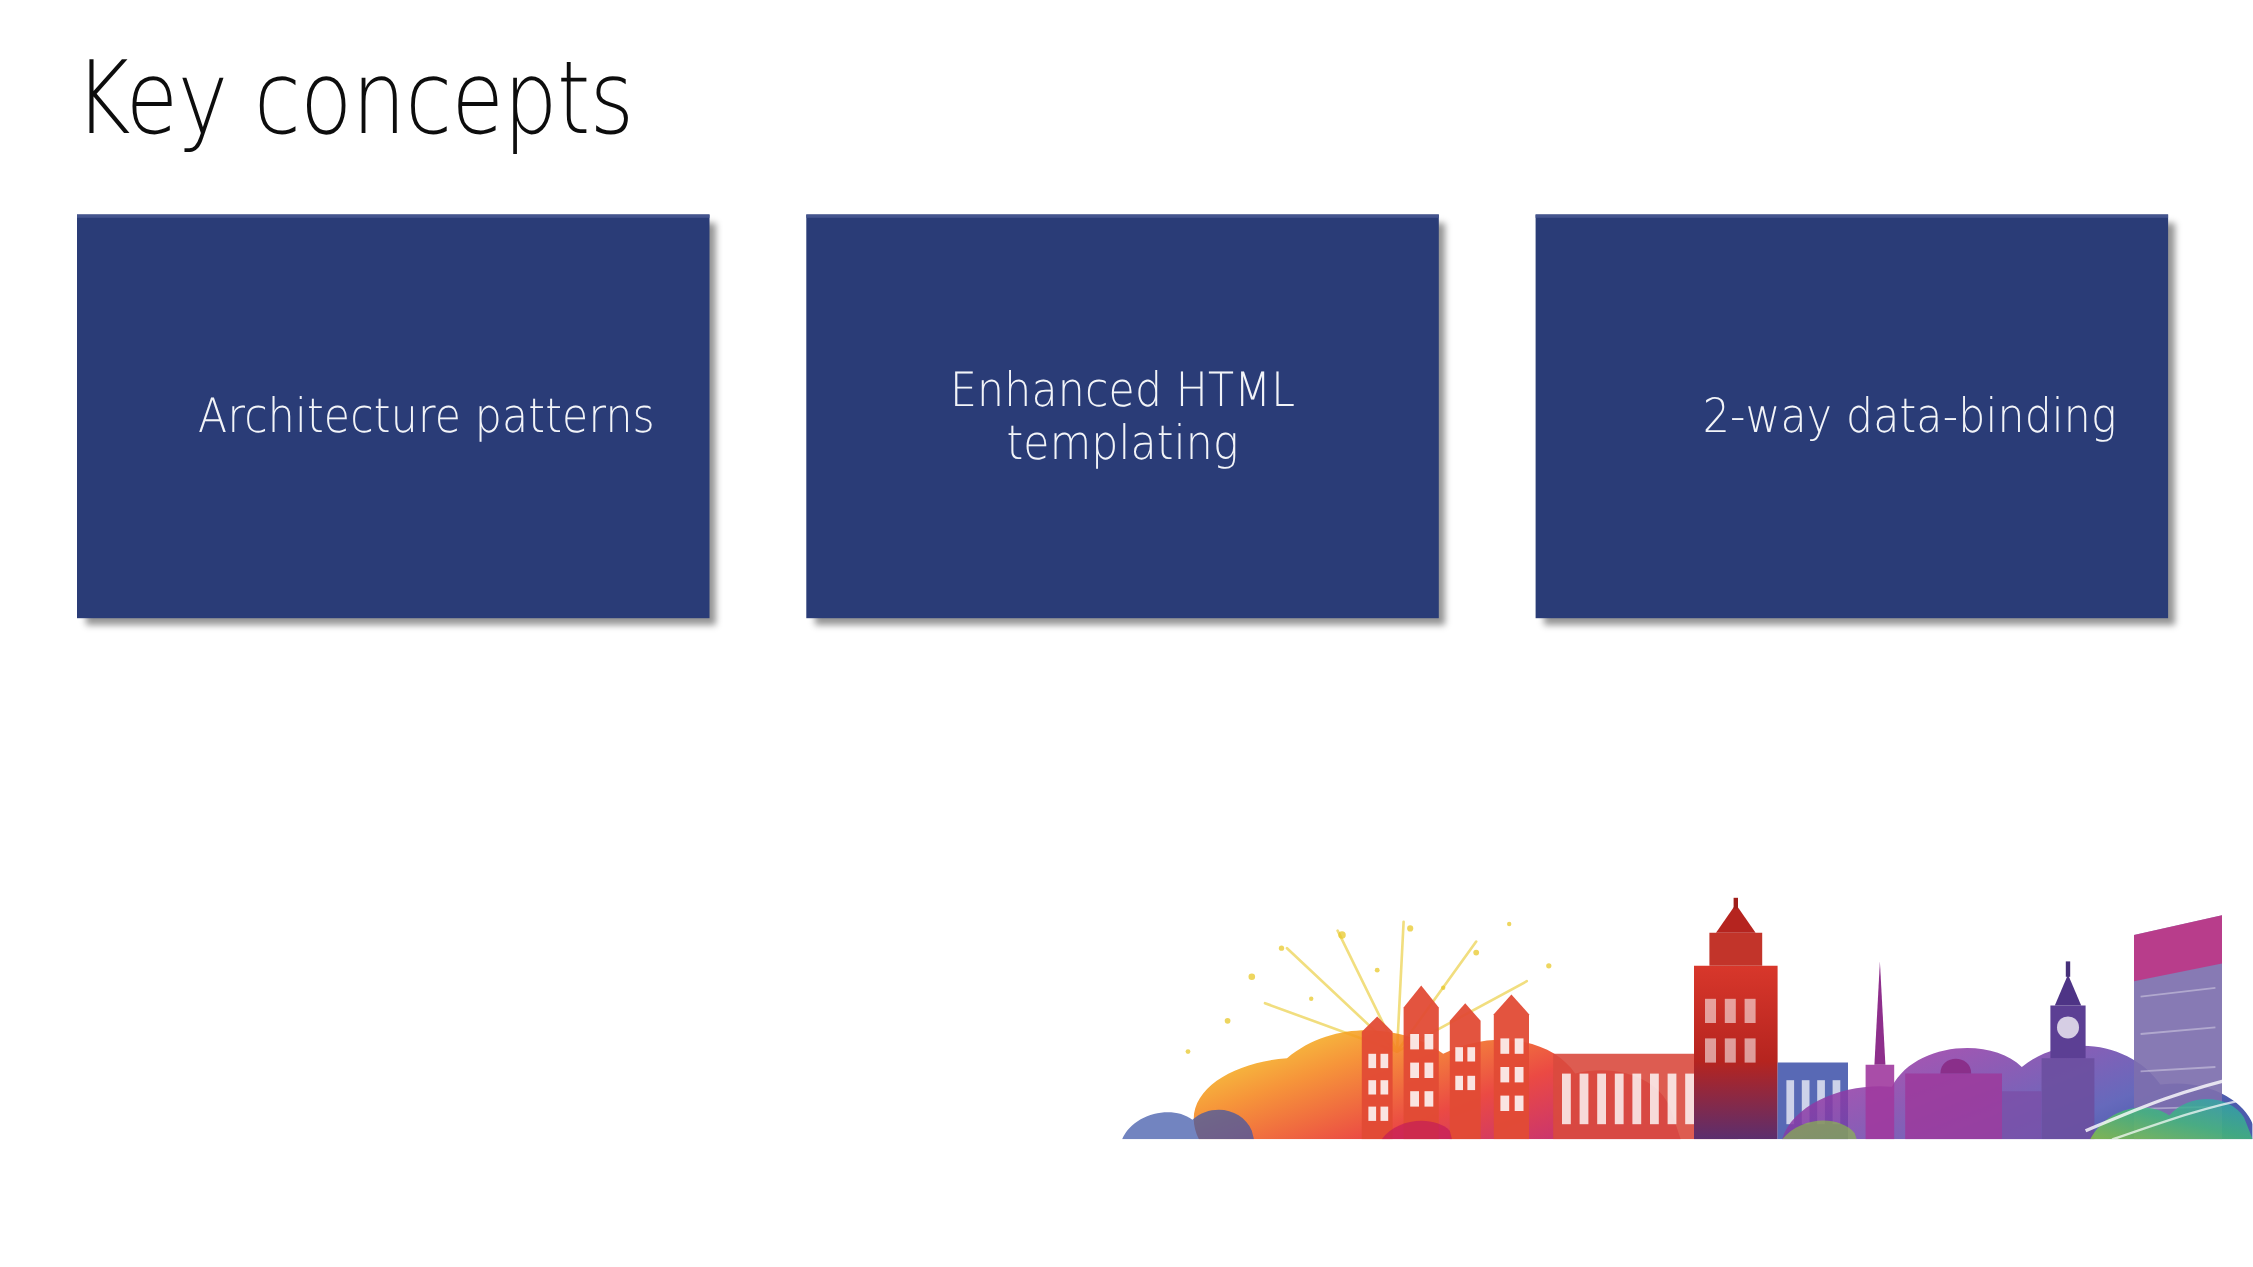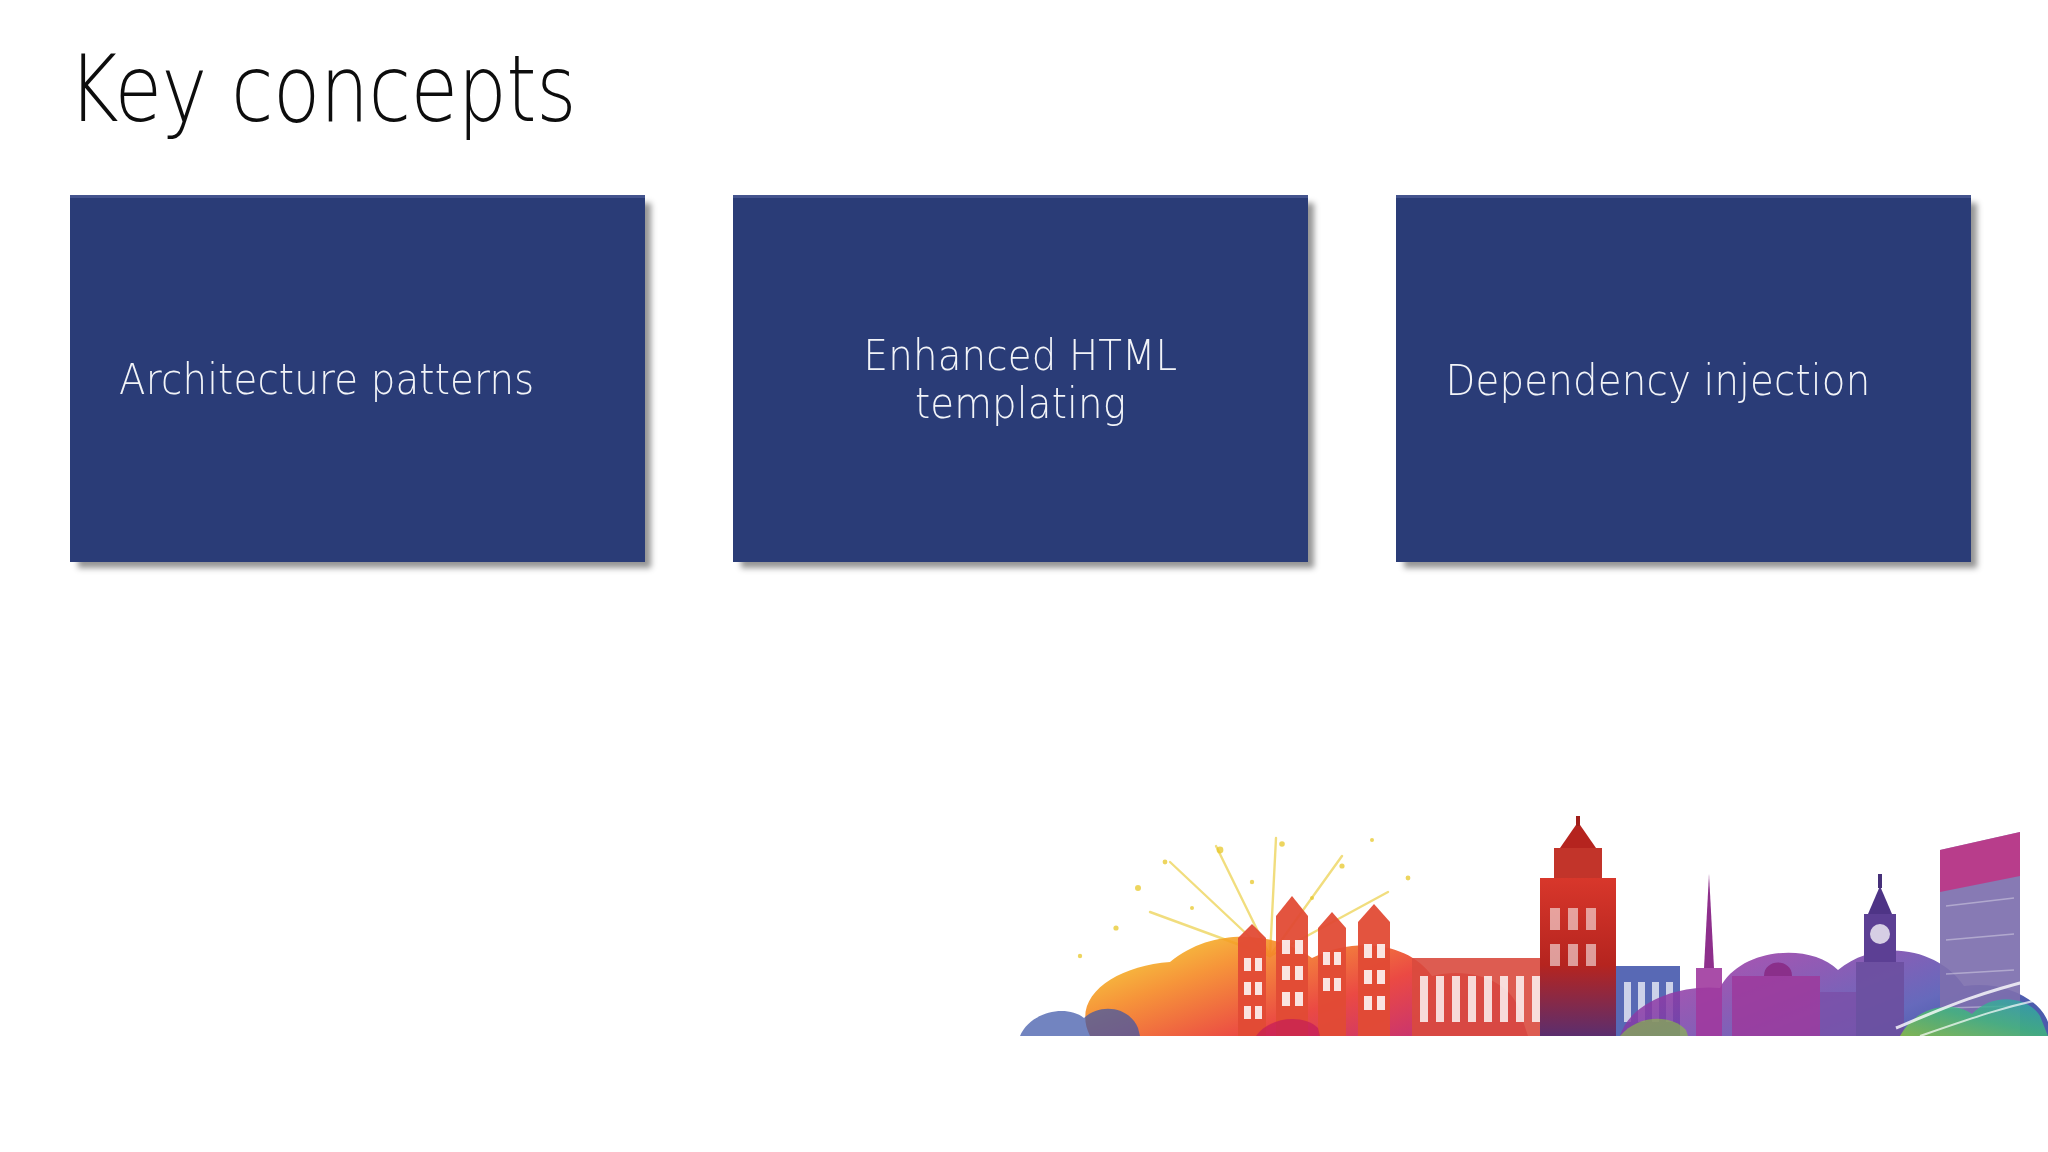--- a/index.html
+++ b/index.html
@@ -50,21 +50,21 @@
     row-gap: 38px;
   }
 
   .concept-box {
     position: relative;
     background: #2a3c77;
     border-top: 3px solid #44548e;
     box-shadow: 7px 7px 6px -1px rgba(0,0,0,0.42);
     display: flex;
     align-items: center;
-    justify-content: flex-start;
+    justify-content: flex-end;
     box-sizing: border-box;
     padding: 2px 26px;
   }
 
   .concept-box .concept-label {
     font-family: "DejaVu Sans", sans-serif;
     font-weight: 300;
     font-size: 43px;
     line-height: 1.12;
     color: #f2f4f8;
@@ -148,25 +148,25 @@
   <div class="concept-grid">
 
     <div class="concept-box row1">
       <span class="concept-label">Architecture patterns</span>
     </div>
 
     <div class="concept-box row1">
       <span class="concept-label">Enhanced HTML templating</span>
     </div>
 
-
-
-    <div class="concept-box row2">
-      <span class="concept-label">Dependency injection</span>
+    <div class="concept-box row1">
+      <span class="concept-label">2-way data-binding</span>
     </div>
+
+
 
 
   </div>
 
 
   <div class="skyline">
     <svg viewBox="0 0 1028 220" xmlns="http://www.w3.org/2000/svg" preserveAspectRatio="none">
       <defs>
         <linearGradient id="gWarm" x1="0" y1="0" x2="1" y2="0.6">
           <stop offset="0%" stop-color="#f4e02a"></stop>

